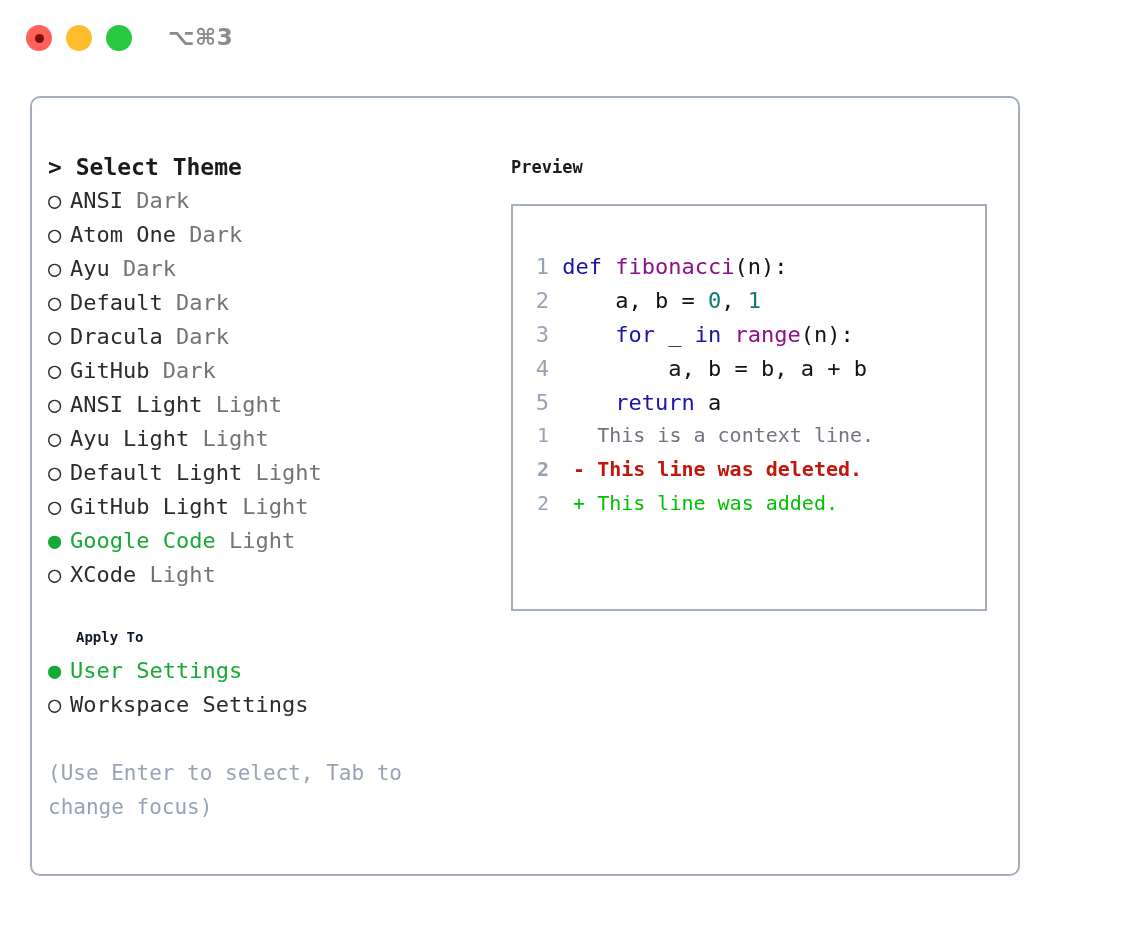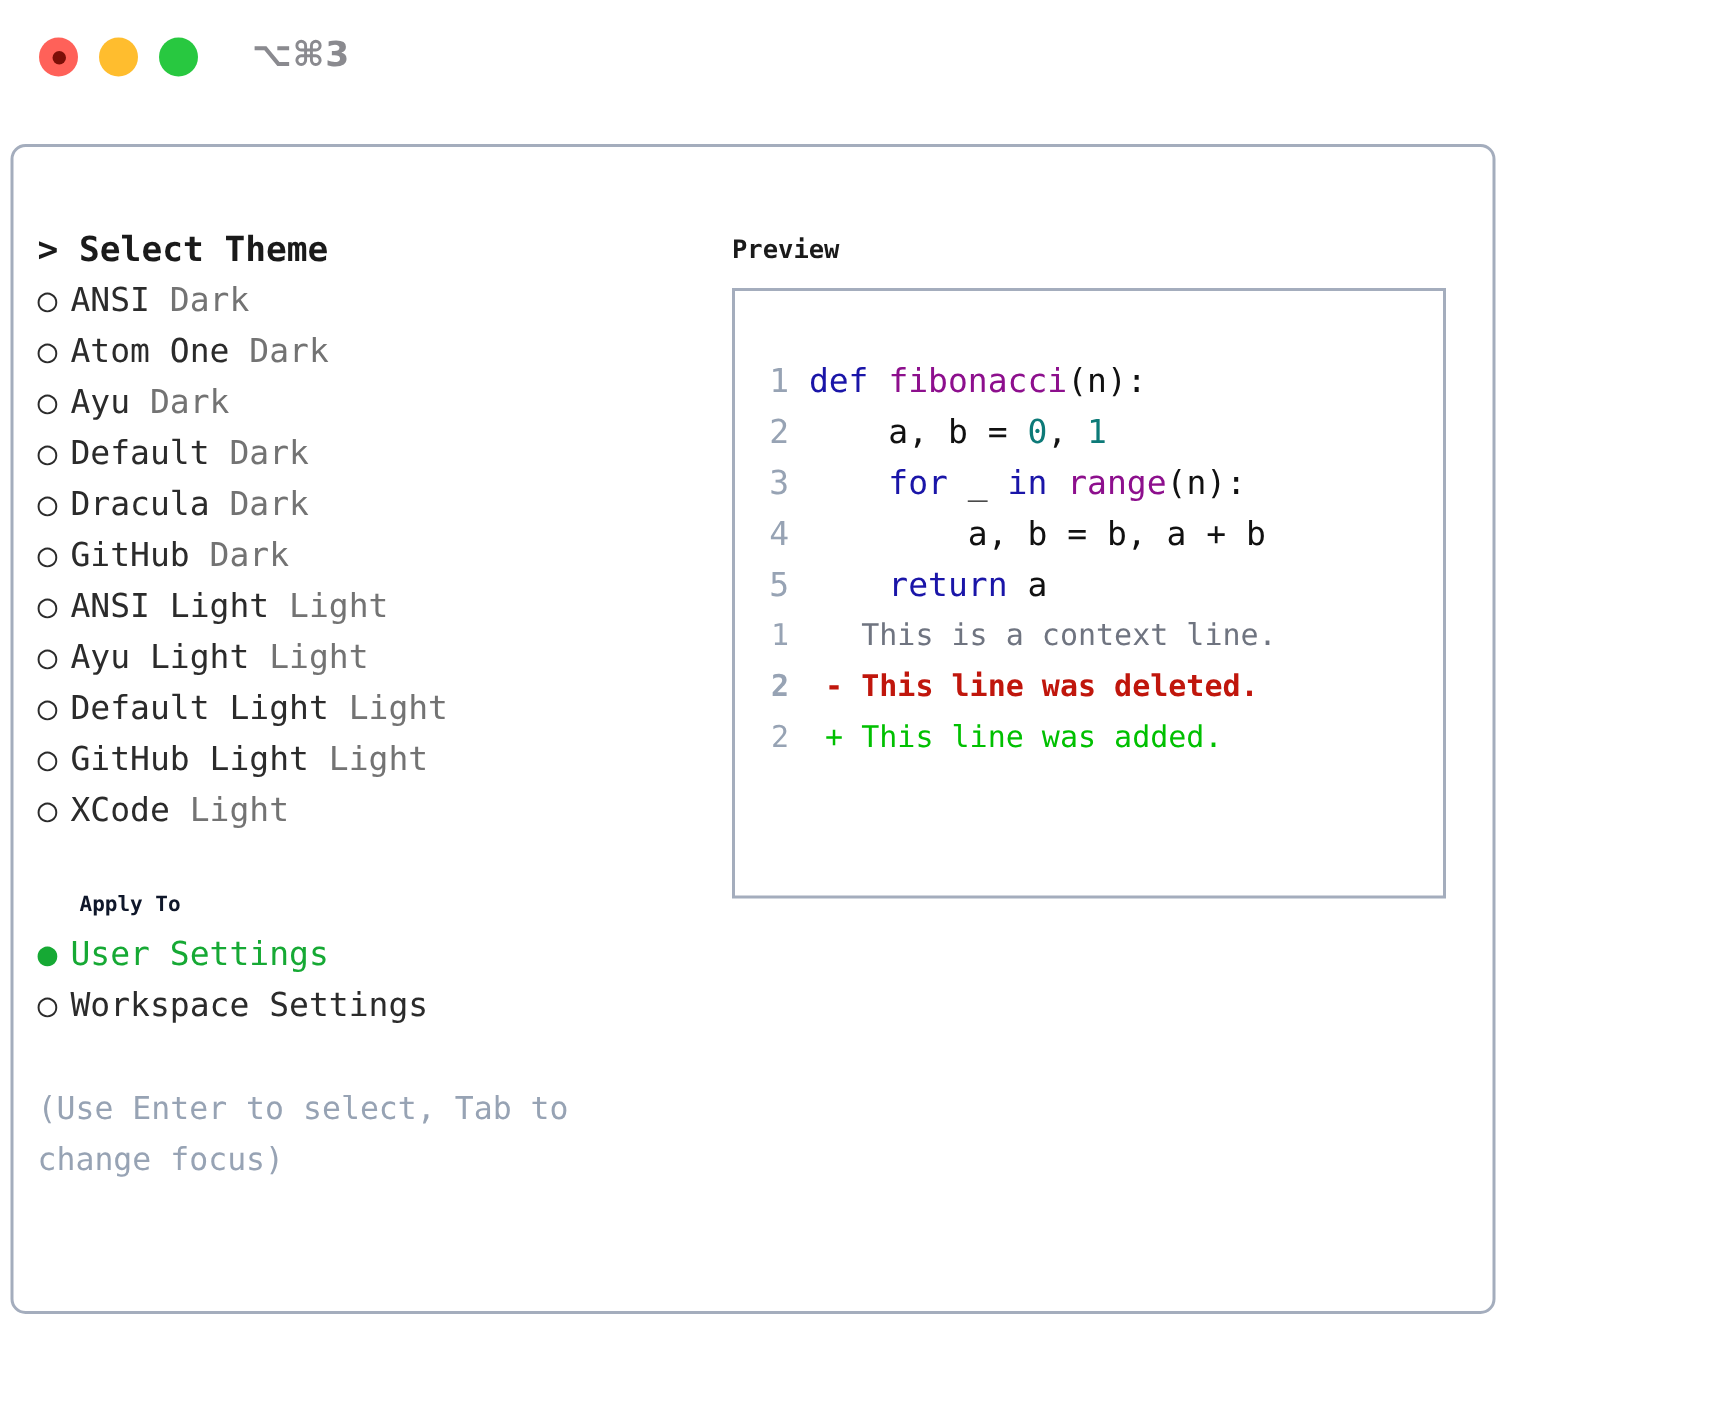--- a/index.html
+++ b/index.html
@@ -66,21 +66,21 @@
     font-size: 23px;
     font-weight: bold;
     color: #8a8a8f;
     letter-spacing: 0.5px;
     font-family: "DejaVu Sans", "Liberation Sans", sans-serif;
   }
 
   
   #main-card {
     position: absolute;
-    left: 7px;
+    left: 30px;
     top: 96px;
     width: 990px;
     height: 780px;
     border: 2px solid #a4adbd;
     border-radius: 10px;
     background: #ffffff;
     box-sizing: border-box;
   }
 
   
@@ -141,21 +141,21 @@
     top: 52px;
     width: 490px;
   }
   #preview-title {
     font-size: 17px;
     font-weight: bold;
     color: #1a1a1a;
     line-height: 34px;
   }
   #preview-box {
-    margin-top: 8px;
+    margin-top: 20px;
     width: 476px;
     height: 407px;
     border: 2px solid #a4adbd;
     background: #ffffff;
     box-sizing: border-box;
     position: relative;
   }
 
   #code-area {
     position: absolute;
@@ -223,20 +223,21 @@
           <div class="opt-row"><span class="bullet">○</span><span class="opt-name">ANSI</span><span class="variant"> Dark</span></div>
           <div class="opt-row"><span class="bullet">○</span><span class="opt-name">Atom One</span><span class="variant"> Dark</span></div>
           <div class="opt-row"><span class="bullet">○</span><span class="opt-name">Ayu</span><span class="variant"> Dark</span></div>
           <div class="opt-row"><span class="bullet">○</span><span class="opt-name">Default</span><span class="variant"> Dark</span></div>
           <div class="opt-row"><span class="bullet">○</span><span class="opt-name">Dracula</span><span class="variant"> Dark</span></div>
           <div class="opt-row"><span class="bullet">○</span><span class="opt-name">GitHub</span><span class="variant"> Dark</span></div>
           <div class="opt-row"><span class="bullet">○</span><span class="opt-name">ANSI Light</span><span class="variant"> Light</span></div>
           <div class="opt-row"><span class="bullet">○</span><span class="opt-name">Ayu Light</span><span class="variant"> Light</span></div>
           <div class="opt-row"><span class="bullet">○</span><span class="opt-name">Default Light</span><span class="variant"> Light</span></div>
           <div class="opt-row"><span class="bullet">○</span><span class="opt-name">GitHub Light</span><span class="variant"> Light</span></div>
+          <div class="opt-row"><span class="bullet selected">●</span><span class="opt-name selected">Google Code</span><span class="variant"> Light</span></div>
           <div class="opt-row"><span class="bullet">○</span><span class="opt-name">XCode</span><span class="variant"> Light</span></div>
         </div>
 
       <div id="apply-block">
         <div class="apply-head">Apply To</div>
         <div id="apply-list">
             <div class="opt-row"><span class="bullet selected">●</span><span class="opt-name selected">User Settings</span></div>
             <div class="opt-row"><span class="bullet">○</span><span class="opt-name">Workspace Settings</span></div>
           </div>
       </div>

